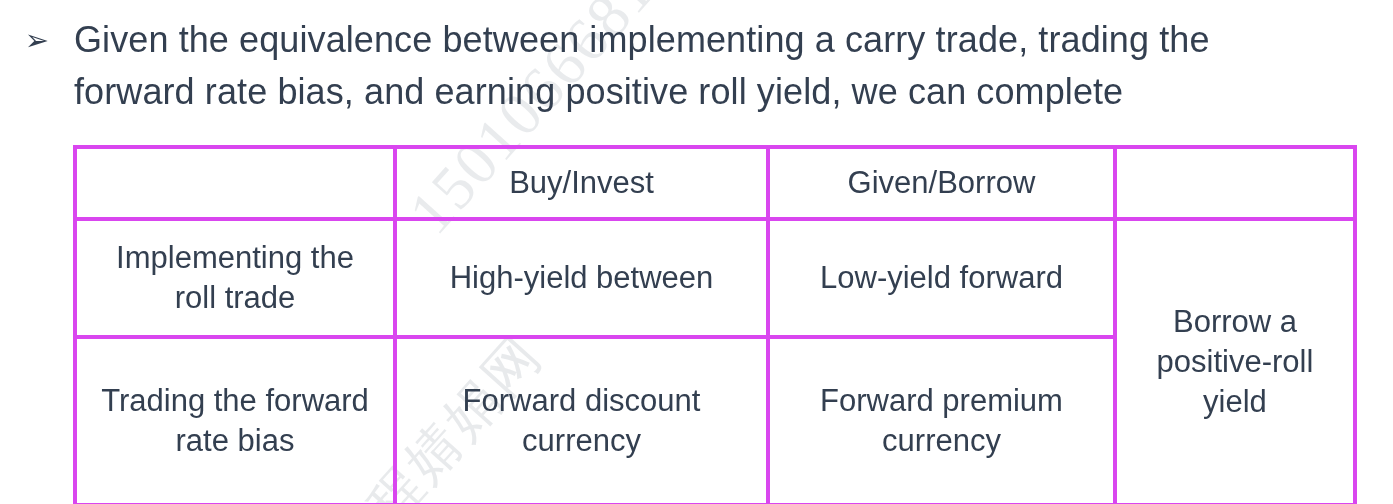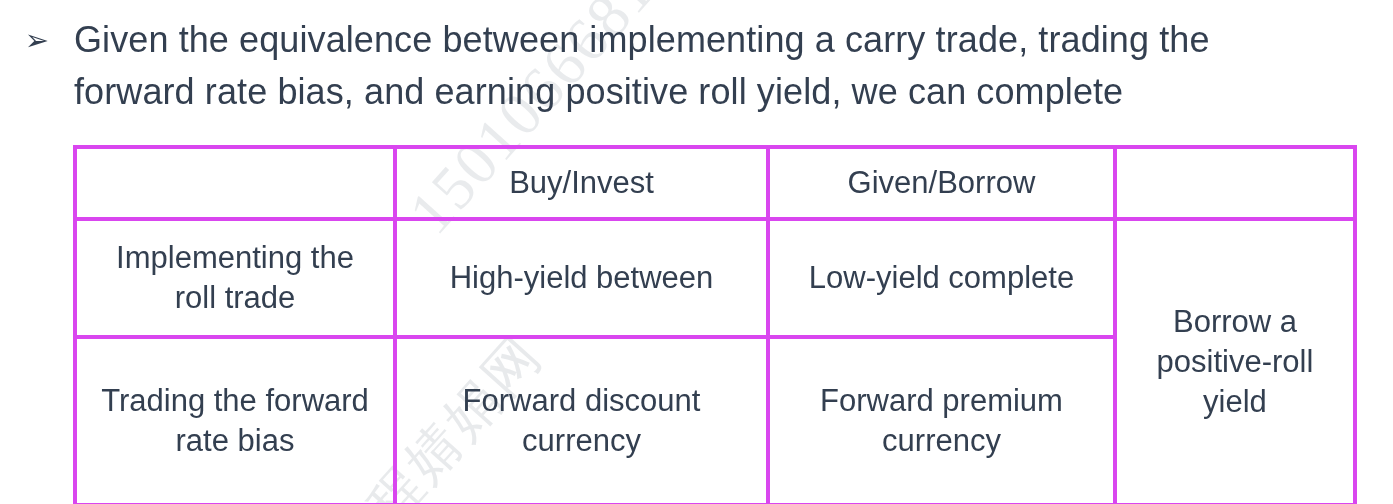--- a/index.html
+++ b/index.html
@@ -131,21 +131,21 @@
   <tbody>
     <tr class="row-head">
       <td></td>
       <td>Buy/Invest</td>
       <td>Given/Borrow</td>
       <td></td>
     </tr>
     <tr class="row-carry">
       <td>Implementing the roll trade</td>
       <td>High-yield between</td>
-      <td>Low-yield complete</td>
+      <td>Low-yield forward</td>
       <td rowspan="2">Borrow a positive-roll yield</td>
     </tr>
     <tr class="row-fwd">
       <td>Trading the forward rate bias</td>
       <td>Forward discount currency</td>
       <td>Forward premium currency</td>
     </tr>
   </tbody>
 </table>
 

